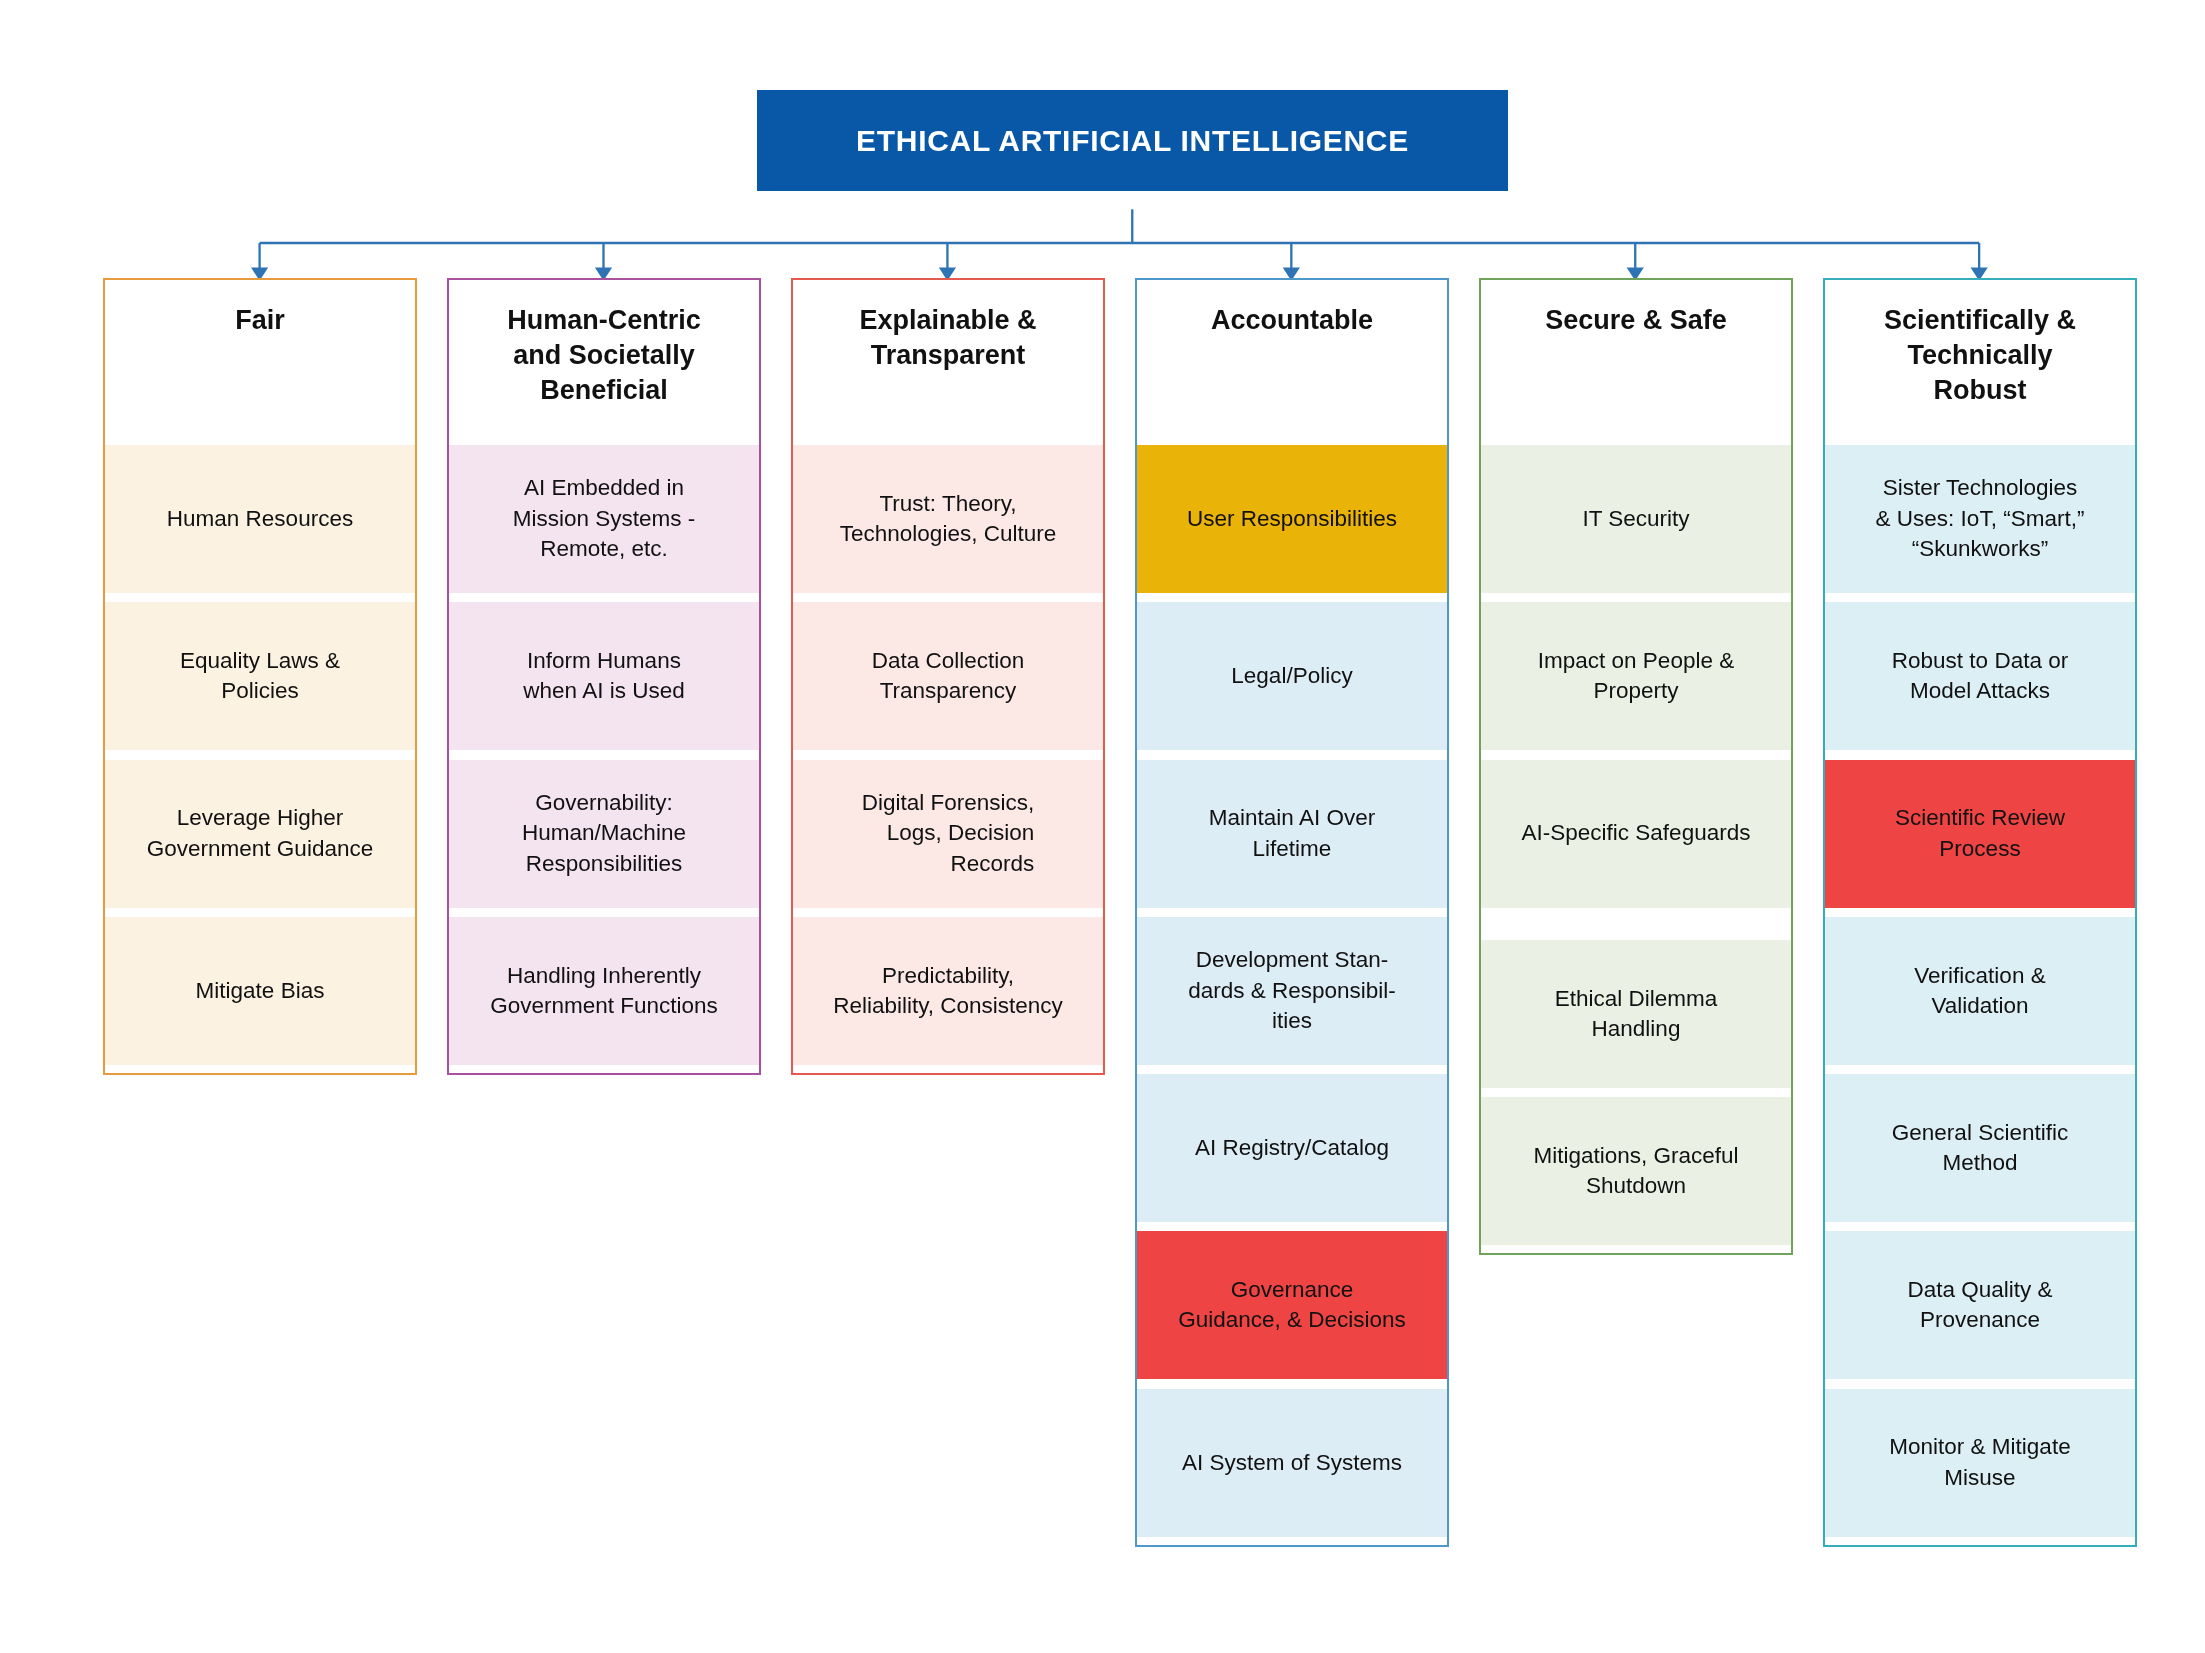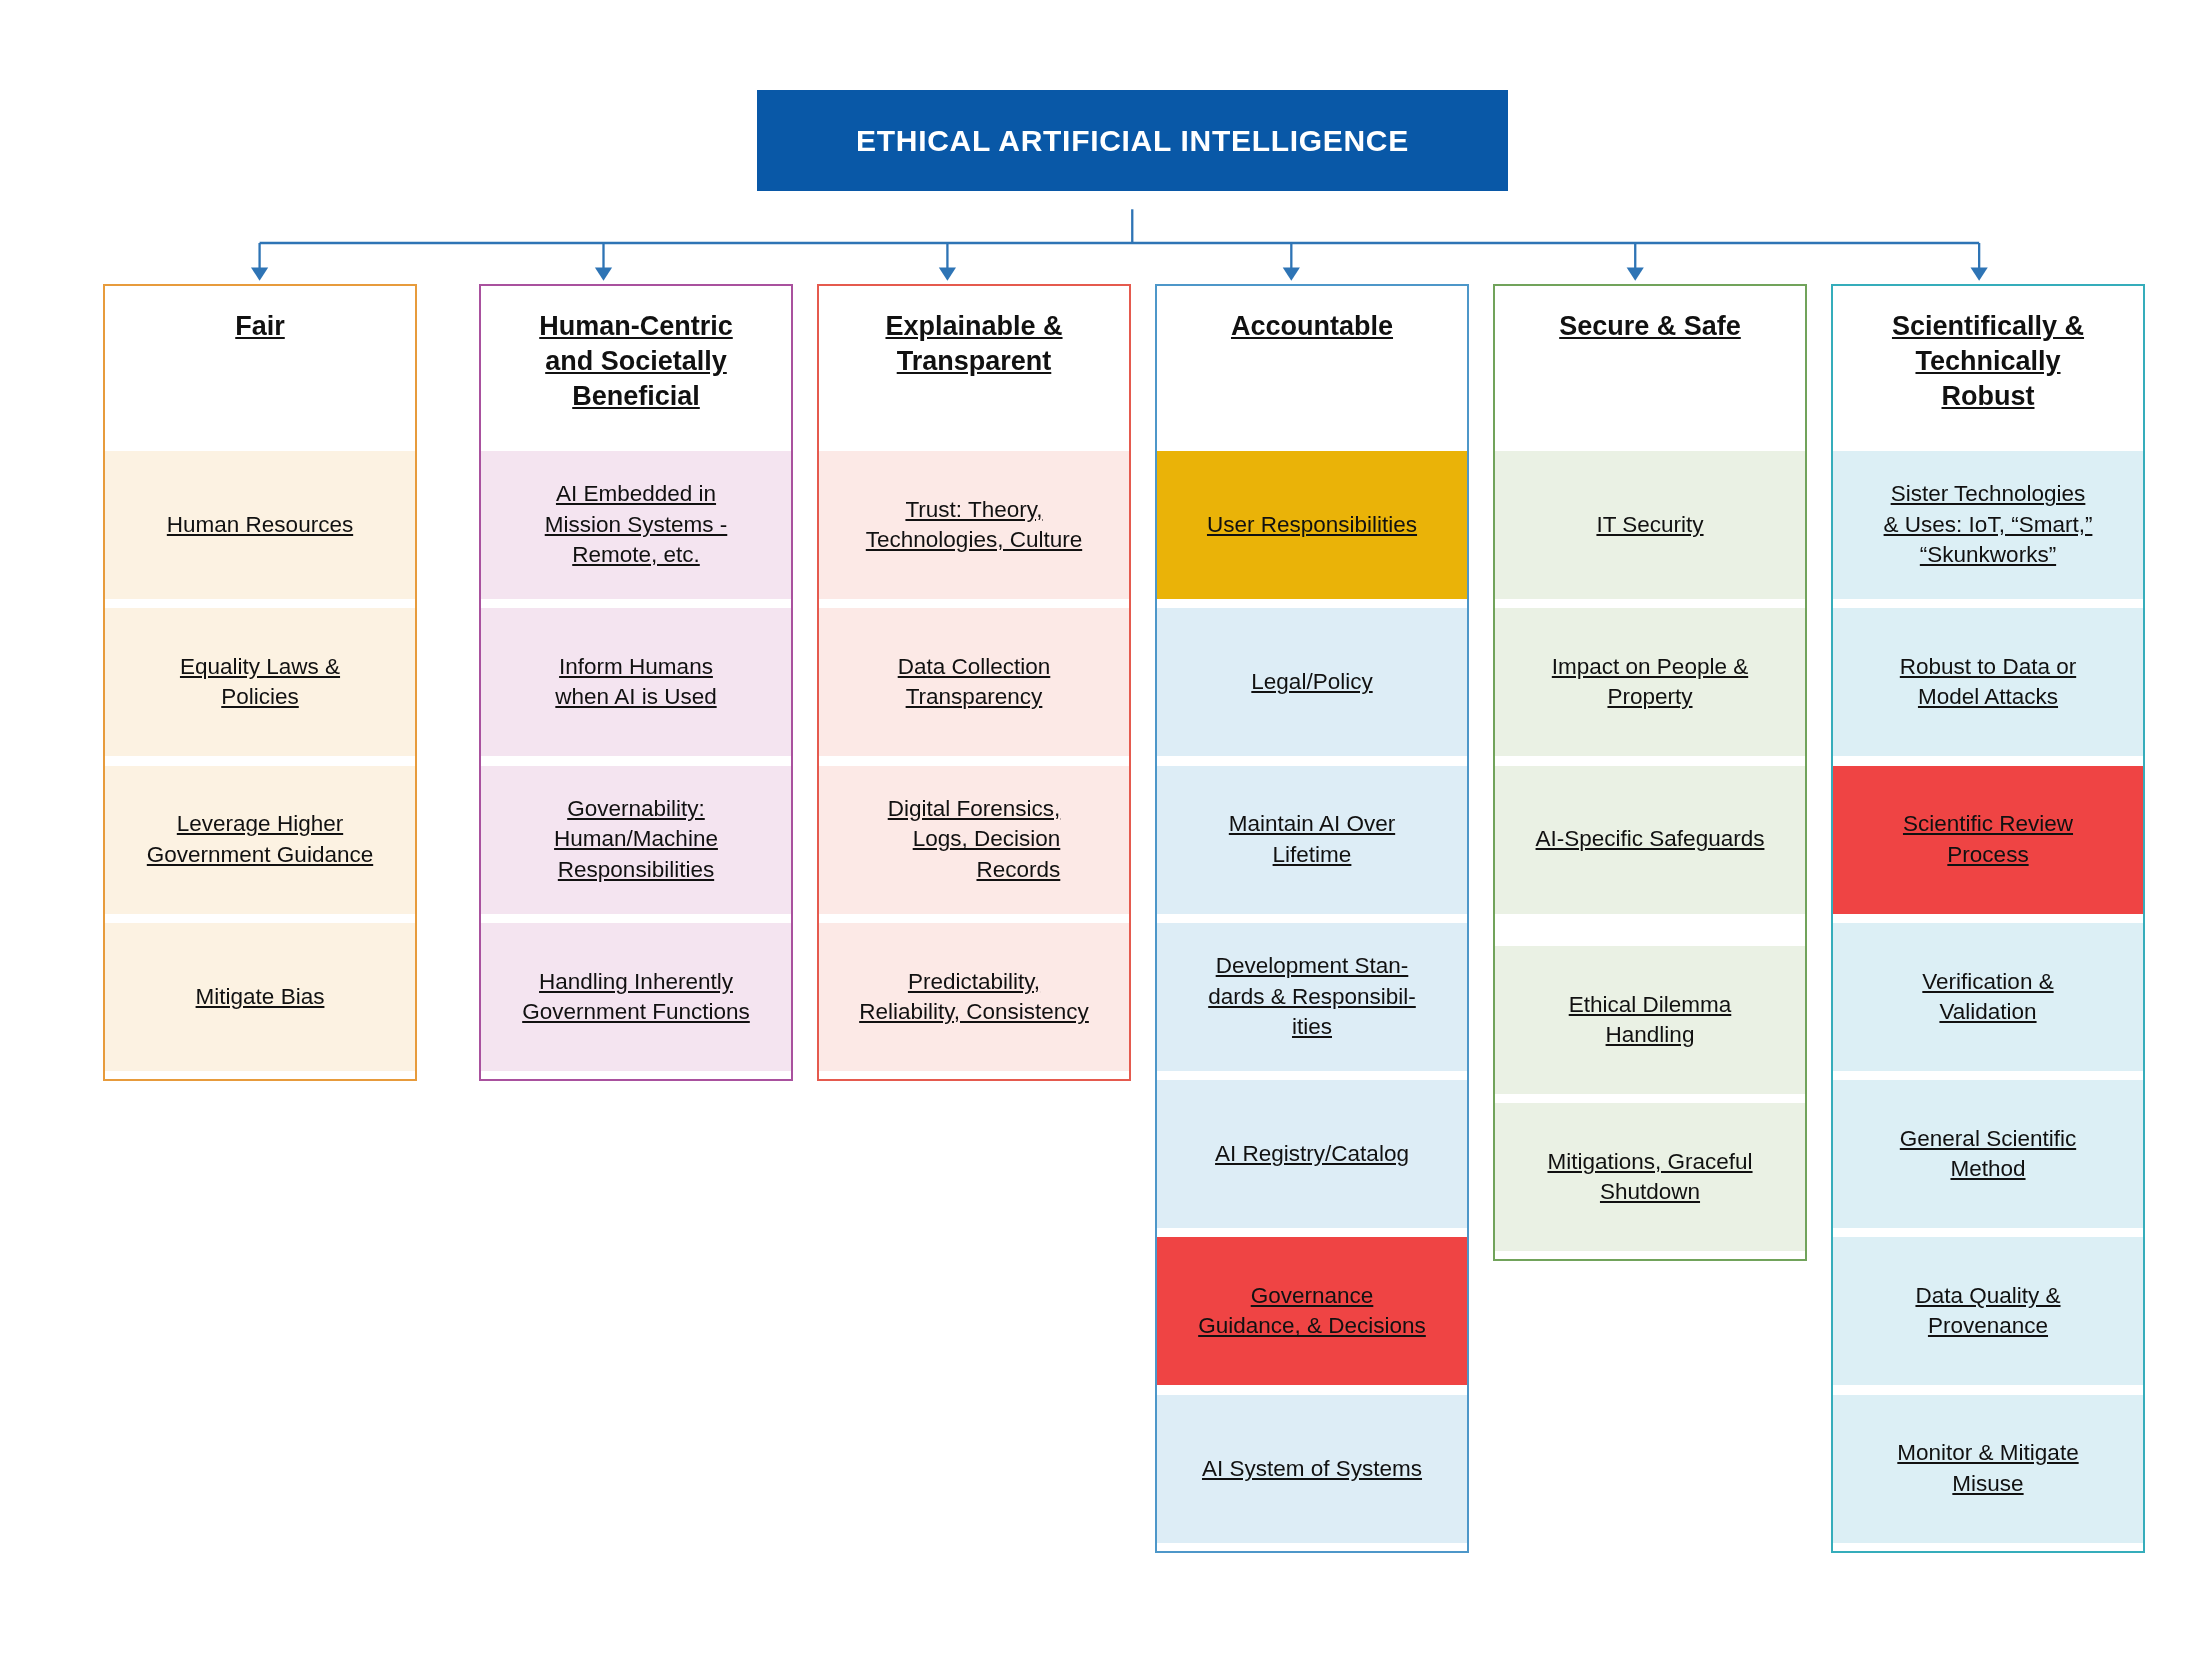--- a/index.html
+++ b/index.html
@@ -40,25 +40,24 @@
     position:absolute;
     left:0;
     top:0;
     width:2205px;
     height:1654px;
     pointer-events:none;
   }
   .columns-row{
     position:absolute;
     left:103px;
-    top:284px;
-    display:flex;
-    gap:24px;
+    top:278px;
+    display:flex;
+    gap:30px;
     align-items:flex-start;
-    text-decoration:underline;
   }
   .column{
     width:314px;
     border:2.6px solid #999;
     background:#ffffff;
     display:flex;
     flex-direction:column;
     padding-bottom:8px;
   }
   .col-title{
@@ -120,21 +119,21 @@
         <div class="col-title">Fair</div>
         <div class="col-items">
           <div class="col-item" style="background: rgb(252, 242, 226);">Human Resources</div>
           <div class="col-item" style="background: rgb(252, 242, 226);">Equality Laws &amp;
 Policies</div>
           <div class="col-item" style="background: rgb(252, 242, 226);">Leverage Higher
 Government Guidance</div>
           <div class="col-item" style="background: rgb(252, 242, 226);">Mitigate Bias</div>
         </div>
       </div>
-      <div class="column" style="border-color: rgb(169, 81, 158); margin-left: 38px;">
+      <div class="column" style="border-color: rgb(169, 81, 158);">
         <div class="col-title">Human-Centric
 and Societally
 Beneficial</div>
         <div class="col-items">
           <div class="col-item" style="background: rgb(244, 228, 240);">AI Embedded in
 Mission Systems -
 Remote, etc.</div>
           <div class="col-item" style="background: rgb(244, 228, 240);">Inform Humans
 when AI is Used</div>
           <div class="col-item" style="background: rgb(244, 228, 240);">Governability:

